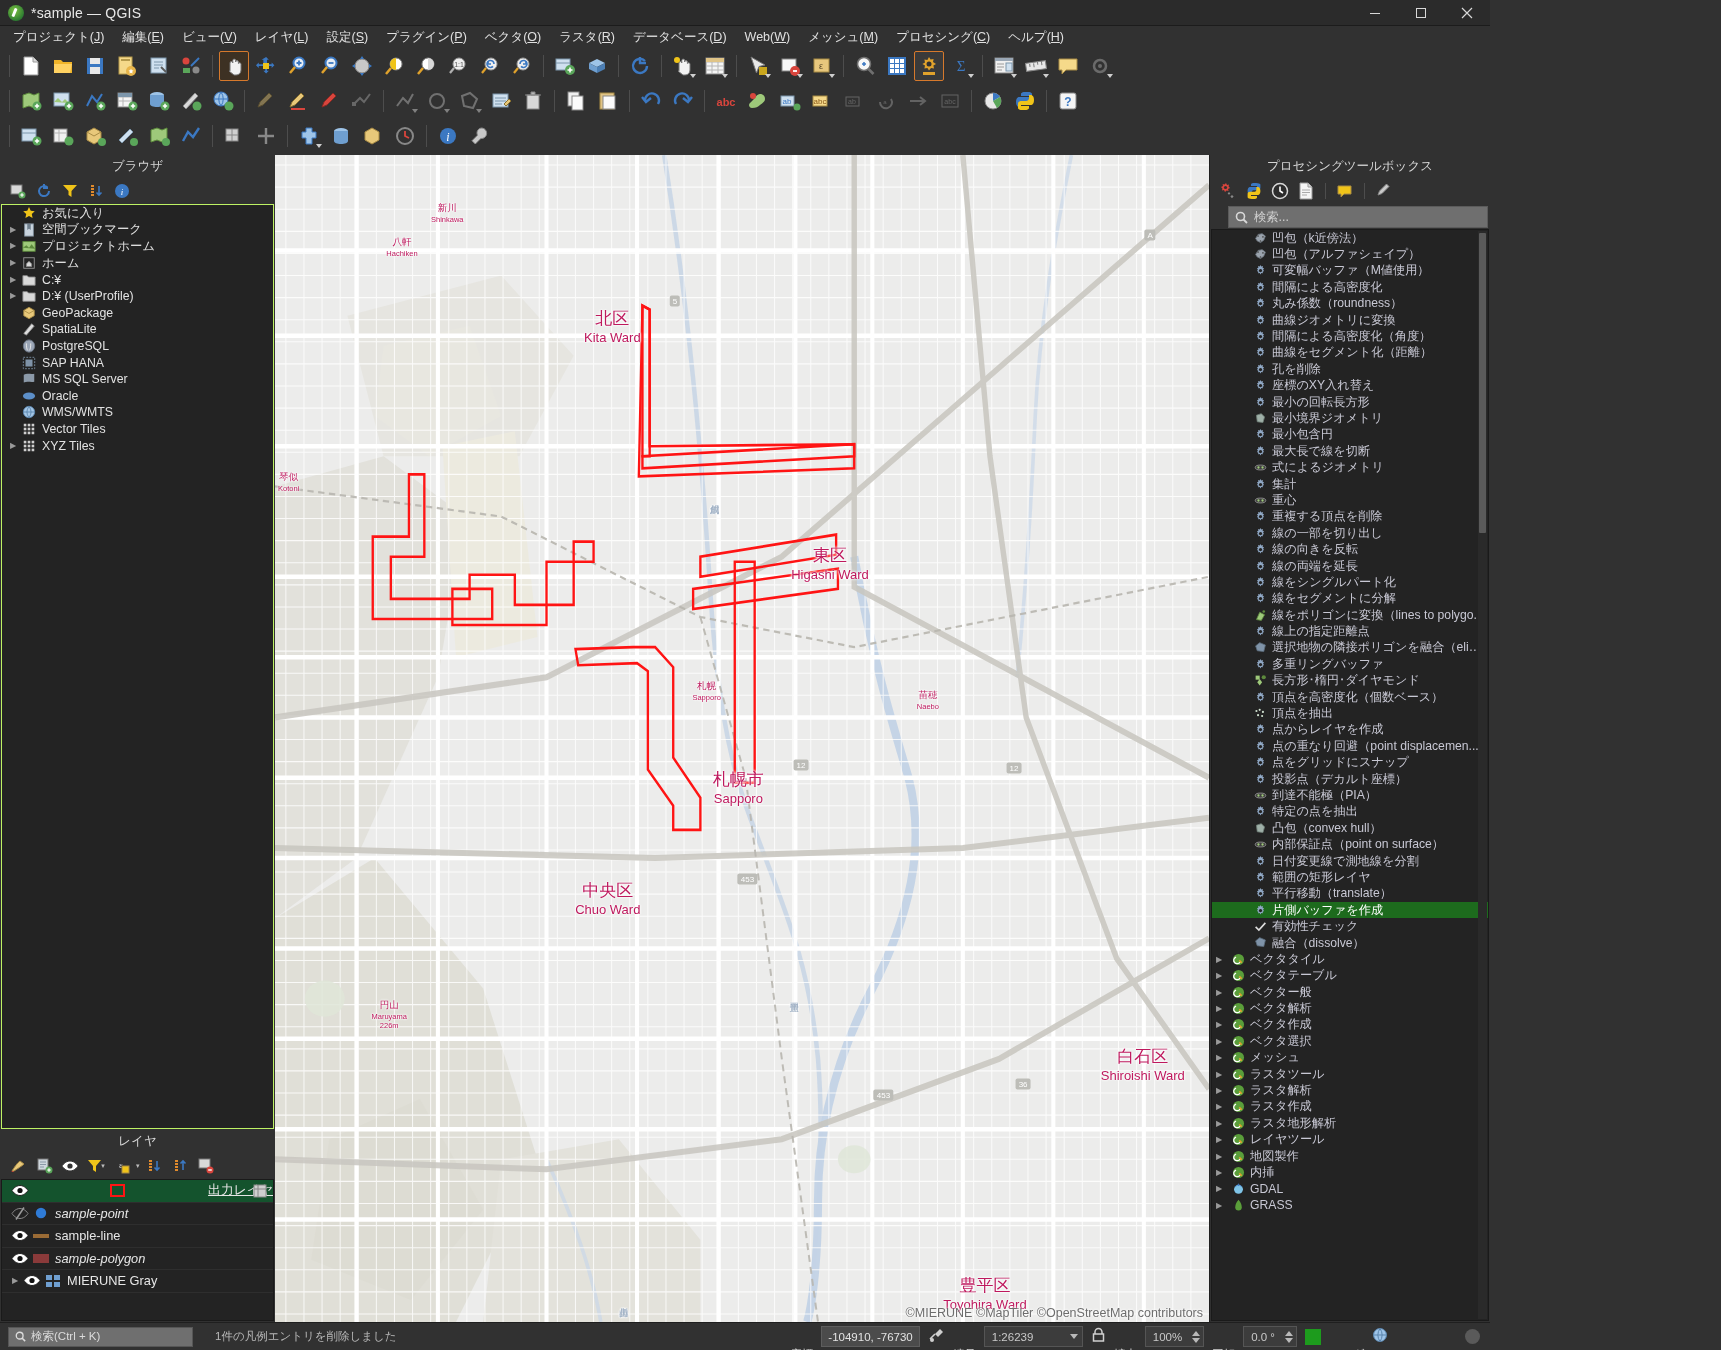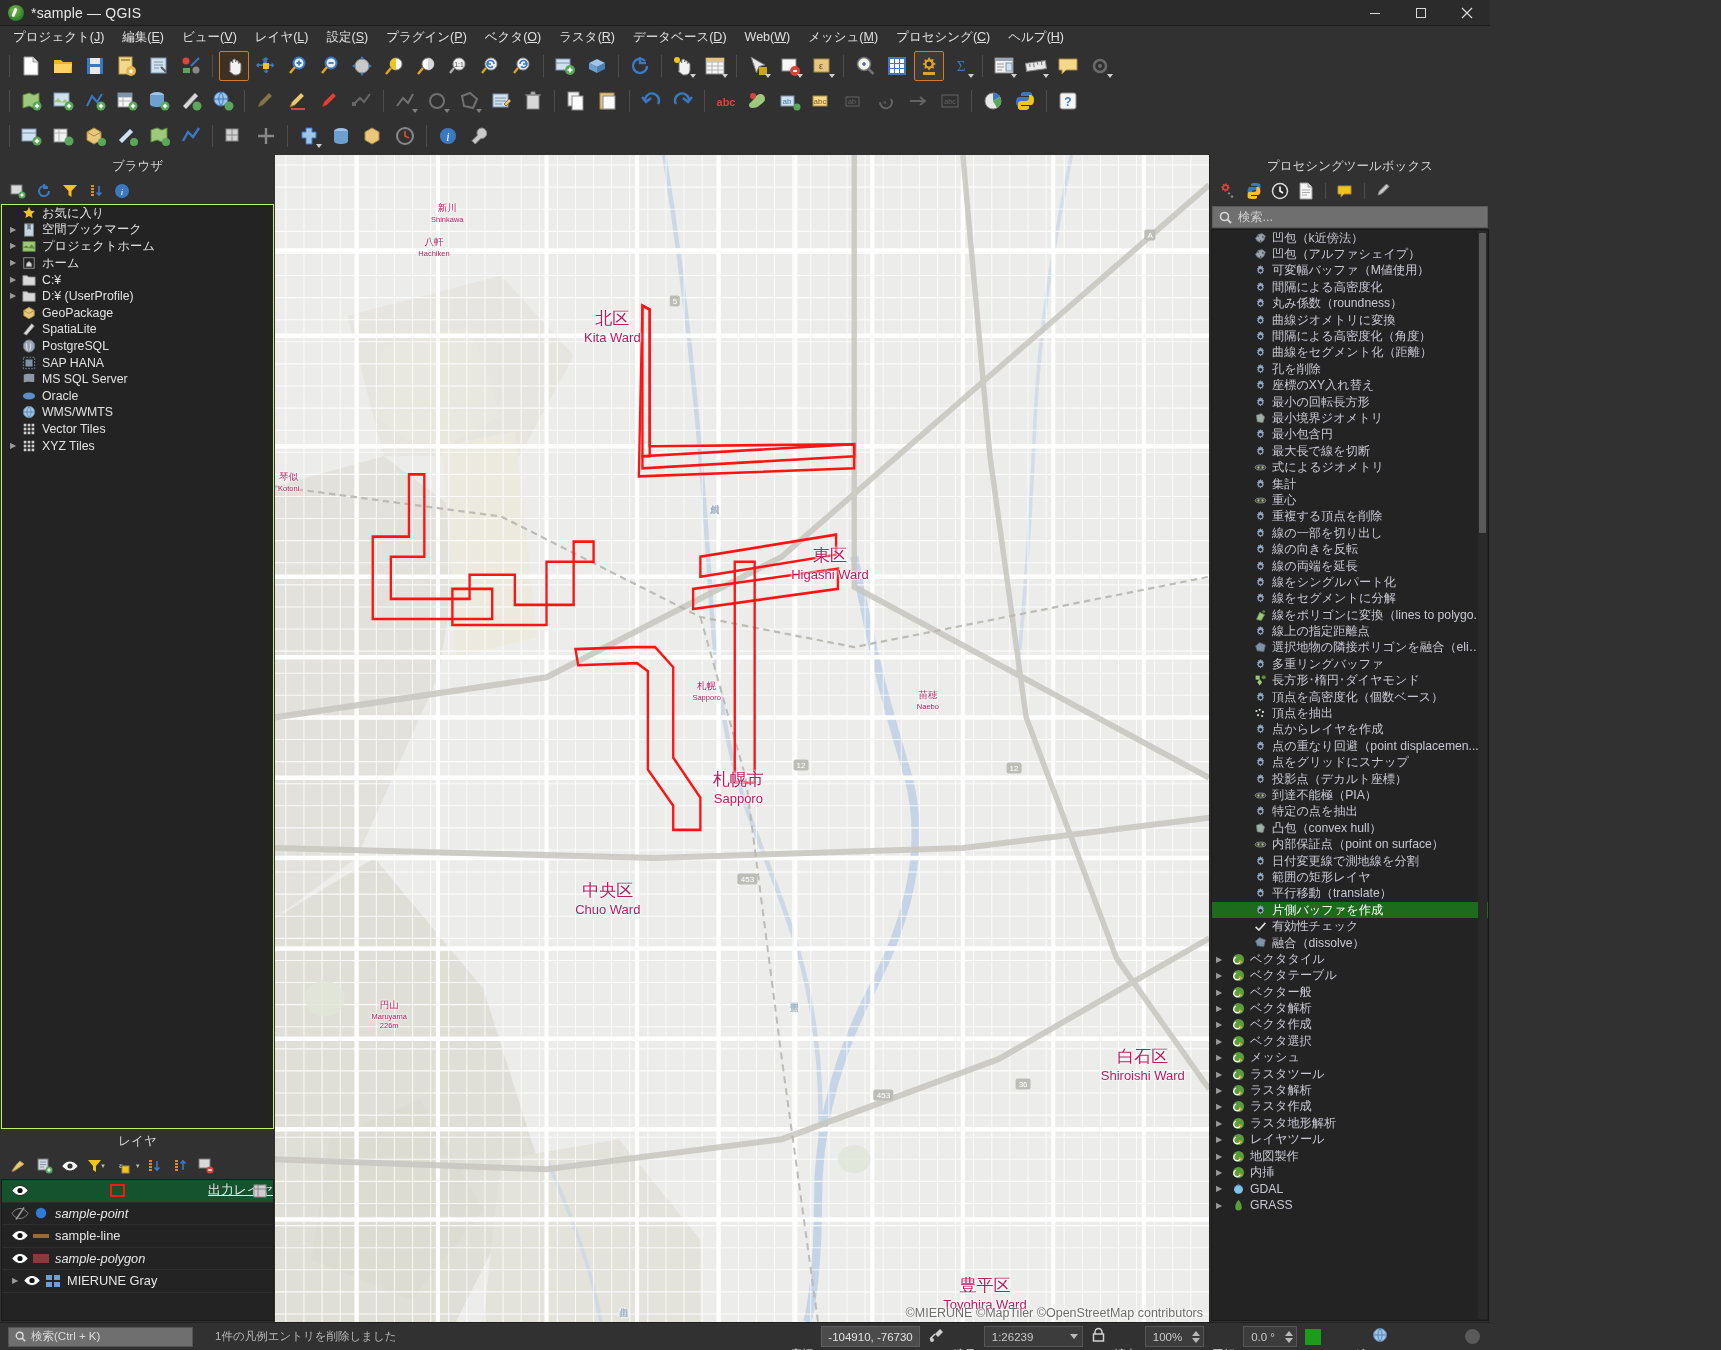--- a/index.html
+++ b/index.html
@@ -81,21 +81,21 @@
   .mlabel .jp { display:block; font-size:14.5px; }
   .mlabel .en { display:block; font-size:11.5px; }
   .mlabel.big .jp { font-size:17px; }
   .mlabel.big .en { font-size:13px; }
   .mlabel.sm .jp { font-size:9.5px; }
   .mlabel.sm .en { font-size:7.5px; }
   .shield { position:absolute; background:#bdbdb8; color:#fff; font-size:8px; border-radius:2px;
             padding:1px 3px; transform:translate(-50%,-50%); white-space:nowrap; }
 
   
-  .search-box { height:22px; margin:2px 2px 0 2px; background:#6f6f6f; display:flex; align-items:center;
+  .search-box { height:22px; margin:2px 2px 0 18px; background:#6f6f6f; display:flex; align-items:center;
                 padding-left:6px; flex:none; border:1px solid #5b5b5b;}
   .search-box .ph { color:#d0d0d0; font-size:12.3px; margin-left:6px; }
   .tbx { flex:1; overflow:hidden; background:#232323; border:1px solid #1a1a1a; margin:1px; position:relative;}
   .tbx-row { height:16.4px; display:flex; align-items:center; font-size:12.2px; color:#c8c8d4;
              white-space:nowrap; padding-left:4px; }
   .tbx-row .lbl { overflow:hidden; text-overflow:ellipsis; }
   .tbx-row.sel { background:#1d6b1d; color:#ffffff; }
   .tbx-row .ind { display:inline-block; flex:none; }
   .scroll { position:absolute; right:1px; top:1px; bottom:1px; width:9px; background:#2a2a2a; }
   .scroll .thumb { position:absolute; left:1px; width:7px; background:#5a5a5a; border-radius:1px; }
@@ -1266,21 +1266,21 @@
             <span class="en">Toyohira Ward</span>
           </div>
           <div class="mlabel big" style="left: 49.6117%; top: 52.5617%;">
             <span class="jp">札幌市</span>
             <span class="en">Sapporo</span>
           </div>
           <div class="mlabel sm" style="left: 18.4466%; top: 3.98482%;">
             <span class="jp">新川</span>
             <span class="en">Shinkawa</span>
           </div>
-          <div class="mlabel sm" style="left: 13.5922%; top: 6.926%; margin-left: 32px;">
+          <div class="mlabel sm" style="left: 13.5922%; top: 6.926%;">
             <span class="jp">八軒</span>
             <span class="en">Hachiken</span>
           </div>
           <div class="mlabel sm" style="left: 1.45631%; top: 27.0398%;">
             <span class="jp">琴似</span>
             <span class="en">Kotoni</span>
           </div>
           <div class="mlabel sm" style="left: 46.2136%; top: 44.9715%;">
             <span class="jp">札幌</span>
             <span class="en">Sapporo</span>

